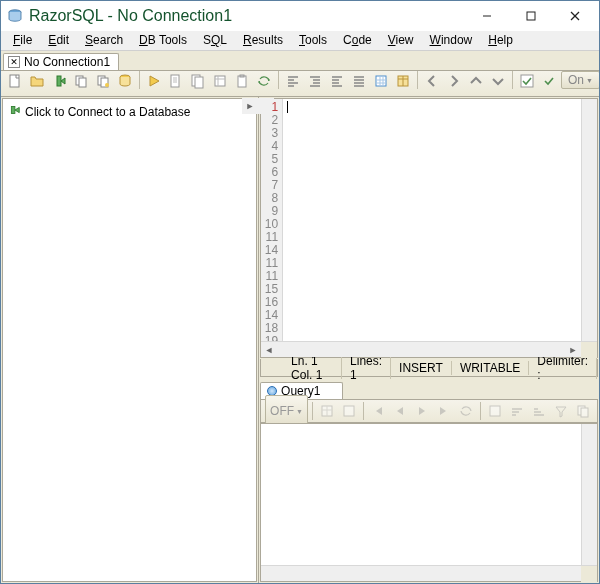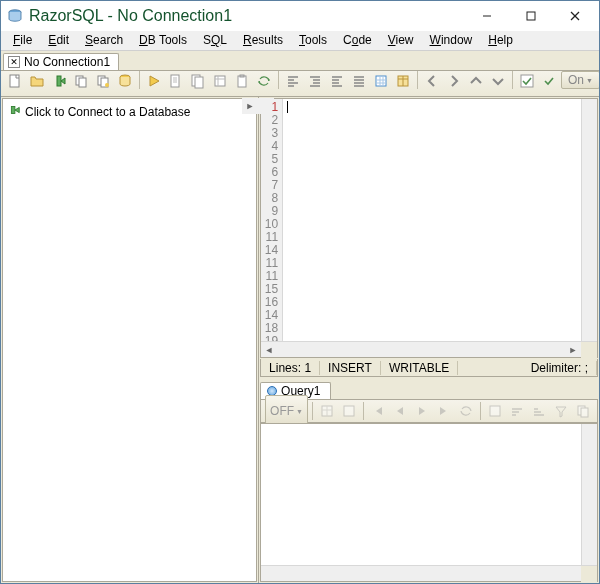--- a/index.html
+++ b/index.html
@@ -53,21 +53,21 @@
   .editor-hscroll .corner{position:absolute; right:0; top:0; width:16px; height:16px; background:#ece9d8;}
   
   
   .statusbar { height: 18px; background: #ece9d8; border: 1px solid #aca899; border-top: none; margin: 0 1px; display: flex; align-items: center; font-size: 10px; color: #000; }
   .statusbar .cell { padding: 0 8px; border-right: 1px solid #c8c4b0; }
   .statusbar .cell.first { padding-left: 30px; }
   .statusbar .spacer { flex: 1; }
   
   
   .qtabs { height: 20px; background: #ece9d8; margin: 2px 1px 0 1px; display: flex; align-items: flex-end; }
-  .qtabs .tab { background: #fff; border: 1px solid #aca899; border-bottom: none; padding: 1px 10px 1px 6px; display: flex; align-items: center; gap: 4px; font-size: 11px; border-radius: 2px 2px 0 0; }
+  .qtabs .tab { background: #fff; border: 1px solid #aca899; border-bottom: none; padding: 1px 22px 1px 6px; display: flex; align-items: center; gap: 4px; font-size: 11px; border-radius: 2px 2px 0 0; }
   .qtabs .tab .dot { width: 10px; height: 10px; border: 1px solid #2a6fb5; border-radius: 50%; display: inline-block; background: radial-gradient(#cfe6fb,#5fa3de); }
   
   
   .qtoolbar { height: 24px; background: linear-gradient(#f5f3ea, #ece9d8); border: 1px solid #aca899; margin: 0 1px; display: flex; align-items: center; padding: 0 4px; gap: 2px; }
   .offbtn { background: linear-gradient(#f8f6ed,#e4e0cc); border: 1px solid #b8b49e; padding: 0 4px; font-size: 9px; color: #999; border-radius: 2px; display: flex; align-items: center; gap: 2px; height: 32px; }
   .qtoolbar .tbtn svg { opacity: 0.45; }
   
   
   .results { flex: 1; border: 1px solid #aca899; margin: 0 1px 1px 1px; background: #fff; position: relative; }
   .results .vscroll { position: absolute; right:0; top:0; bottom:16px; width:16px; background:#efefef; border-left:1px solid #d8d8d8; }
@@ -319,20 +319,21 @@
         <div class="vscroll"></div>
       </div>
       <div class="editor-hscroll">
         <div class="larr">◄</div>
           <div class="rarr">►</div>
           <div class="corner"></div>
       </div>
     </div>
 
     <div class="statusbar">
+      <div class="cell first">Ln. 1 Col. 1</div>
       <div class="cell">Lines: 1</div>
       <div class="cell">INSERT</div>
       <div class="cell">WRITABLE</div>
       <div class="spacer"></div>
       <div class="cell">Delimiter: ;</div>
     </div>
 
     <div class="qtabs">
       <div class="tab">
         <span class="dot"></span>

